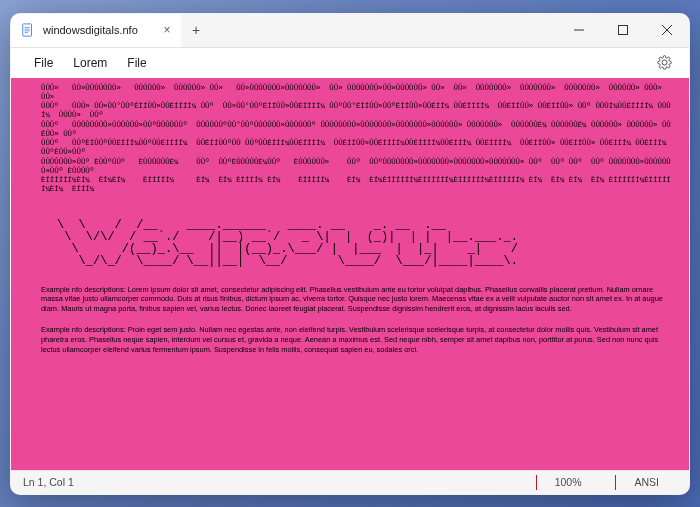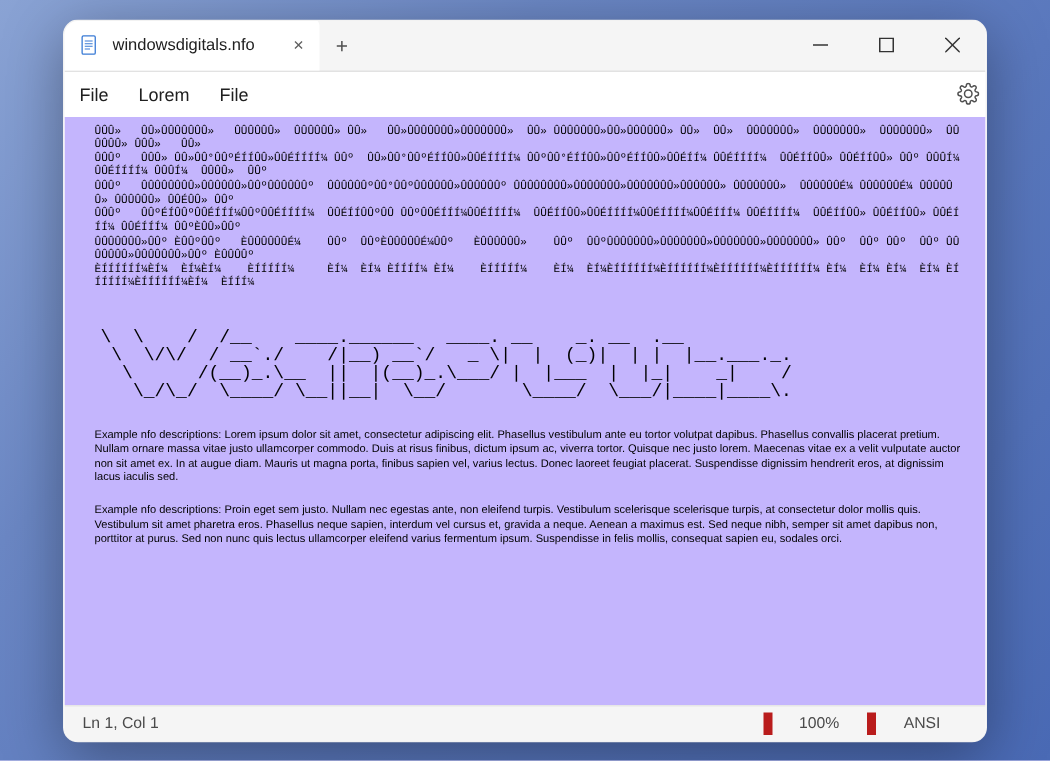--- a/index.html
+++ b/index.html
@@ -5,21 +5,21 @@
   * { box-sizing: border-box; margin: 0; padding: 0; }
   html, body { width: 700px; height: 507px; overflow: hidden; }
   body {
     font-family: "Segoe UI", Tahoma, sans-serif;
     background: linear-gradient(135deg, #8aa3d4 0%, #6b87c4 30%, #5a78bd 60%, #4a6ab5 100%);
     display: flex;
     align-items: center;
     justify-content: center;
   }
   .window {
-    width: 616px;
+    width: 680px;
     height: 482px;
     background: #ffffff;
     border-radius: 10px;
     box-shadow: 0 10px 40px rgba(0,0,0,0.35);
     display: flex;
     flex-direction: column;
     overflow: hidden;
     border: 1px solid rgba(0,0,0,0.05);
   }
   
@@ -60,79 +60,79 @@
   .win-btn {
     width: 44px; height: 34px;
     display: flex; align-items: center; justify-content: center;
     color: #333333;
   }
   
   .menubar {
     height: 30px;
     display: flex;
     align-items: center;
-    padding: 0 0;
+    padding: 0 13px;
     background: #ffffff;
     font-size: 12px;
     color: #202020;
     position: relative;
   }
   .menu-item { padding: 4px 10px; border-radius: 4px; }
   .settings-btn {
     margin-left: auto;
     width: 24px; height: 24px;
     display: flex; align-items: center; justify-content: center;
     color: #505050;
   }
   
   .content {
     flex: 1;
     overflow: hidden;
-    padding: 6px 14px 0 20px;
-    background: #c4b5fd;
+    padding: 6px 14px 0 30px;
+    background: #ec4899;
   }
   .nfo-block {
     font-family: "Consolas","Courier New",monospace;
     font-size: 7.4px;
     line-height: 1.25;
     color: #000000;
     white-space: pre-wrap;
     word-break: break-all;
   }
   .ascii-art {
     font-family: "Consolas","Courier New",monospace;
     font-size: 12px;
     line-height: 1.0;
     color: #000000;
     white-space: pre;
-    margin: 24px 0 18px 4px;
+    margin: 24px 0 18px 16px;
   }
   .para {
     font-family: Liberation Sans, sans-serif;
     font-size: 7.4px;
     line-height: 1.3;
     color: #000000;
     margin-bottom: 12px;
   }
   
   .statusbar {
     height: 24px;
     background: #f5f5f5;
     border-top: 1px solid #e6e6e6;
     display: flex;
     align-items: center;
     font-size: 10.5px;
     color: #4a4a4a;
     padding: 4px 12px;
-    gap: 1px;
+    gap: 16px;
   }
   .status-left { flex: 1; }
   .status-cell {
     padding: 0 18px;
-    border-left: 6px solid #b91c1c;
+    border-left: 1px solid #b91c1c;
     height: 100%;
     display: flex; align-items: center;
   }
   .status-cell:first-of-type { border-left: 1px solid #e0e0e0; }
 </style>
 </head>
 <body>
 
 <div class="window">
 

